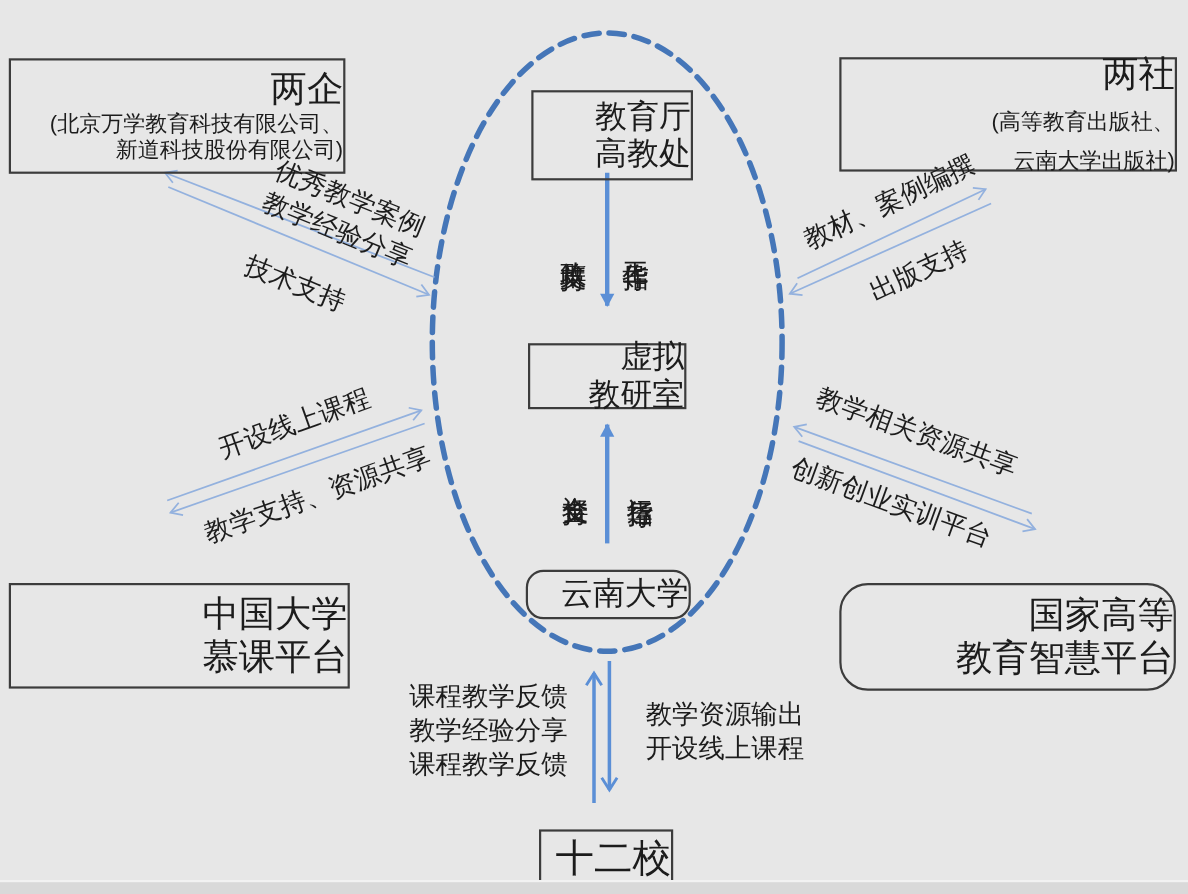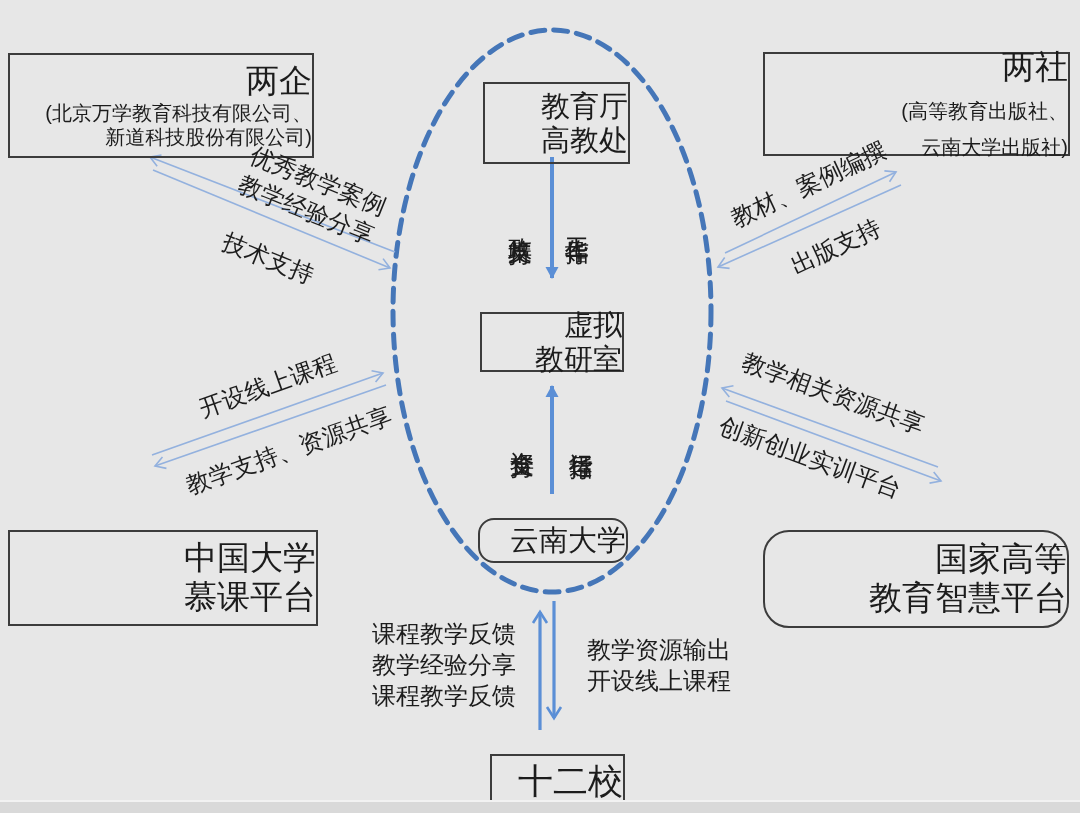--- a/index.html
+++ b/index.html
@@ -42,21 +42,21 @@
   .box .title-lg{font-size:33px;}
   .box .title-md{font-size:29px;}
   .box .sub{font-size:20px;line-height:1.22;}
   .b-companies{left:8px;top:32px;width:306px;height:105px;}
   .b-presses{left:763px;top:31px;width:307px;height:104px;gap:12px;}
   .b-edu{left:483px;top:61px;width:147px;height:82px;}
   .b-virtual{left:480px;top:291px;width:144px;height:60px;}
   .b-yunnan{left:478px;top:497px;width:150px;height:45px;border-radius:16px;}
   .b-mooc{left:8px;top:509px;width:310px;height:96px;}
   .b-national{left:763px;top:509px;width:306px;height:98px;border-radius:26px;}
-  .b-twelve{left:490px;top:733px;width:135px;height:54px;font-size:35px;}
+  .b-twelve{left:490px;top:733px;width:122px;height:54px;font-size:35px;}
 
   .vlabel{
     position:absolute;
     writing-mode:vertical-lr;text-orientation:upright;
     font-size:24px;letter-spacing:1px;white-space:nowrap;
     transform:translate(-50%,-50%);
   }
   .dlabel{
     position:absolute;font-size:24px;white-space:nowrap;
     transform:translate(-50%,-50%) rotate(var(--r,0deg));

